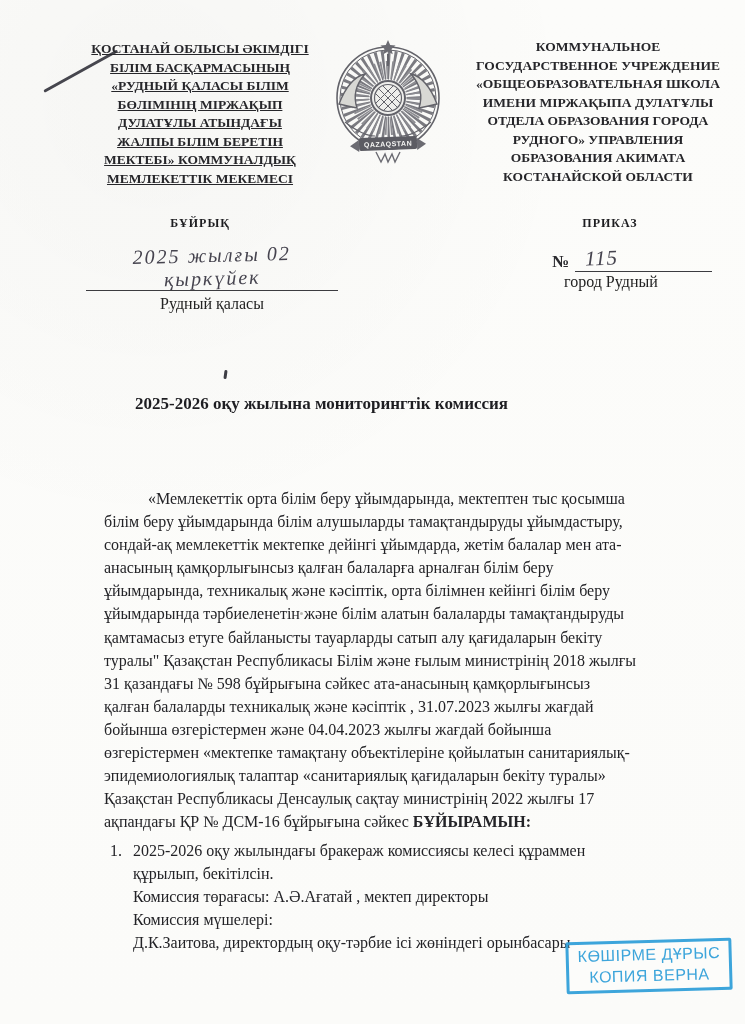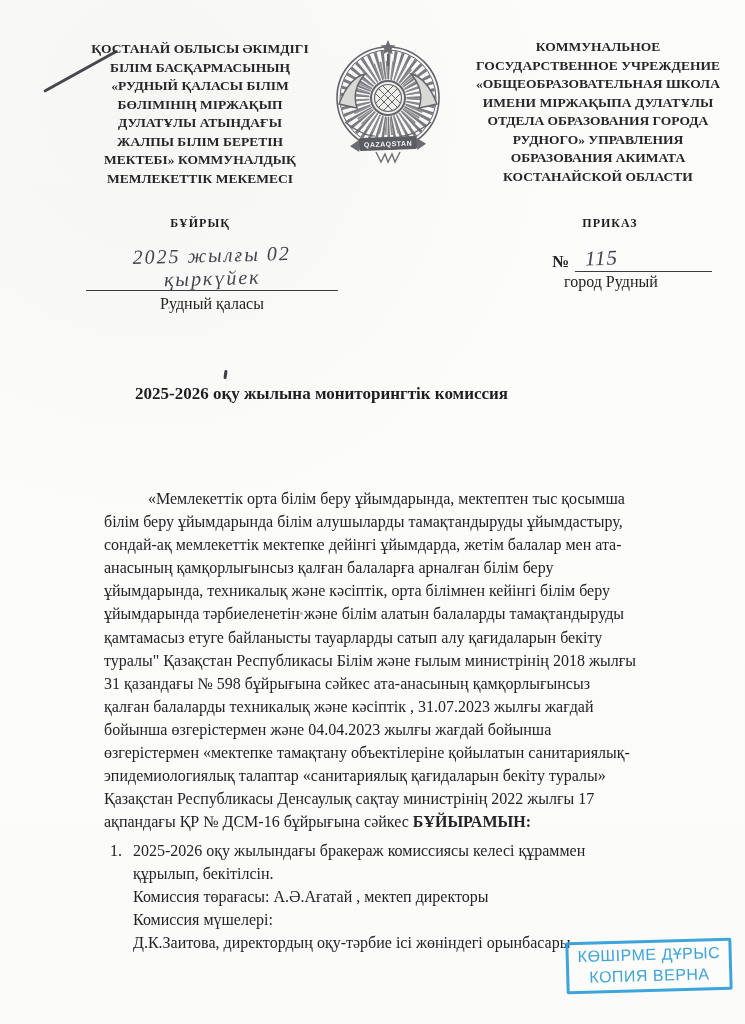--- a/index.html
+++ b/index.html
@@ -9,21 +9,21 @@
     margin:0 auto;
     background:
       radial-gradient(circle at 20% 10%, rgba(0,0,0,0.025), rgba(0,0,0,0) 40%),
       linear-gradient(180deg,#fcfcfa 0%, #fbfbf9 100%);
     font-family:"Liberation Serif","DejaVu Serif",serif;
     color:#222;
     overflow:hidden;
   }
   
   .org{position:absolute;font-weight:bold;font-size:13.5px;line-height:18.5px;text-align:center;color:#26262a;}
-  .org-left{left:72px;top:40px;width:256px;}
+  .org-left{left:72px;top:40px;width:256px;text-decoration:underline;}
   .org-right{left:462px;top:38px;width:272px;}
   .emblem{position:absolute;left:331px;top:26px;width:114px;height:148px;}
   .pen-stroke{
     position:absolute;left:44px;top:90px;width:84px;height:3px;
     background:#46464e;border-radius:2px;
     transform:rotate(-29deg);transform-origin:left center;
   }
   
   .order-heading{position:absolute;font-weight:bold;font-size:12px;letter-spacing:1px;text-align:center;color:#1d1d20;}
   .kk-heading{left:75px;top:216px;width:250px;}
@@ -38,21 +38,21 @@
   .place{font-size:16px;color:#222;margin-top:4px;}
   .num-block{position:absolute;left:552px;top:246px;width:160px;}
   .num-row{display:flex;align-items:flex-end;}
   .num-sign{font-size:17px;font-weight:bold;color:#2a2a2e;padding-right:6px;}
   .num-rule{flex:1;border-bottom:1.6px solid #3c3c40;text-align:left;padding-left:10px;}
   .num-hand{font-style:italic;font-size:21px;color:#46444f;letter-spacing:1px;display:inline-block;transform:rotate(-2deg);}
   .num-place{font-size:16px;margin-top:1px;margin-left:12px;}
   
   .stray-mark{position:absolute;left:224px;top:370px;width:3px;height:9px;background:#3d3d44;border-radius:2px;transform:rotate(8deg);}
   
-  .doc-title{position:absolute;left:135px;top:382px;width:430px;font-weight:bold;font-size:17px;line-height:23px;color:#1e1e22;}
+  .doc-title{position:absolute;left:135px;top:392px;width:430px;font-weight:bold;font-size:17px;line-height:23px;color:#1e1e22;}
   
   .body-text{position:absolute;left:104px;top:487px;width:600px;font-size:16px;line-height:23.1px;color:#232327;}
   .body-text .ln{white-space:nowrap;}
   .body-text .ln.indent{text-indent:44px;}
   .bold{font-weight:bold;}
   
   .list-block{position:absolute;left:110px;top:839px;width:590px;font-size:16px;line-height:23.1px;color:#232327;}
   .list-block .ln{padding-left:23px;white-space:nowrap;position:relative;}
   .list-num{position:absolute;left:0;top:0;}
   

